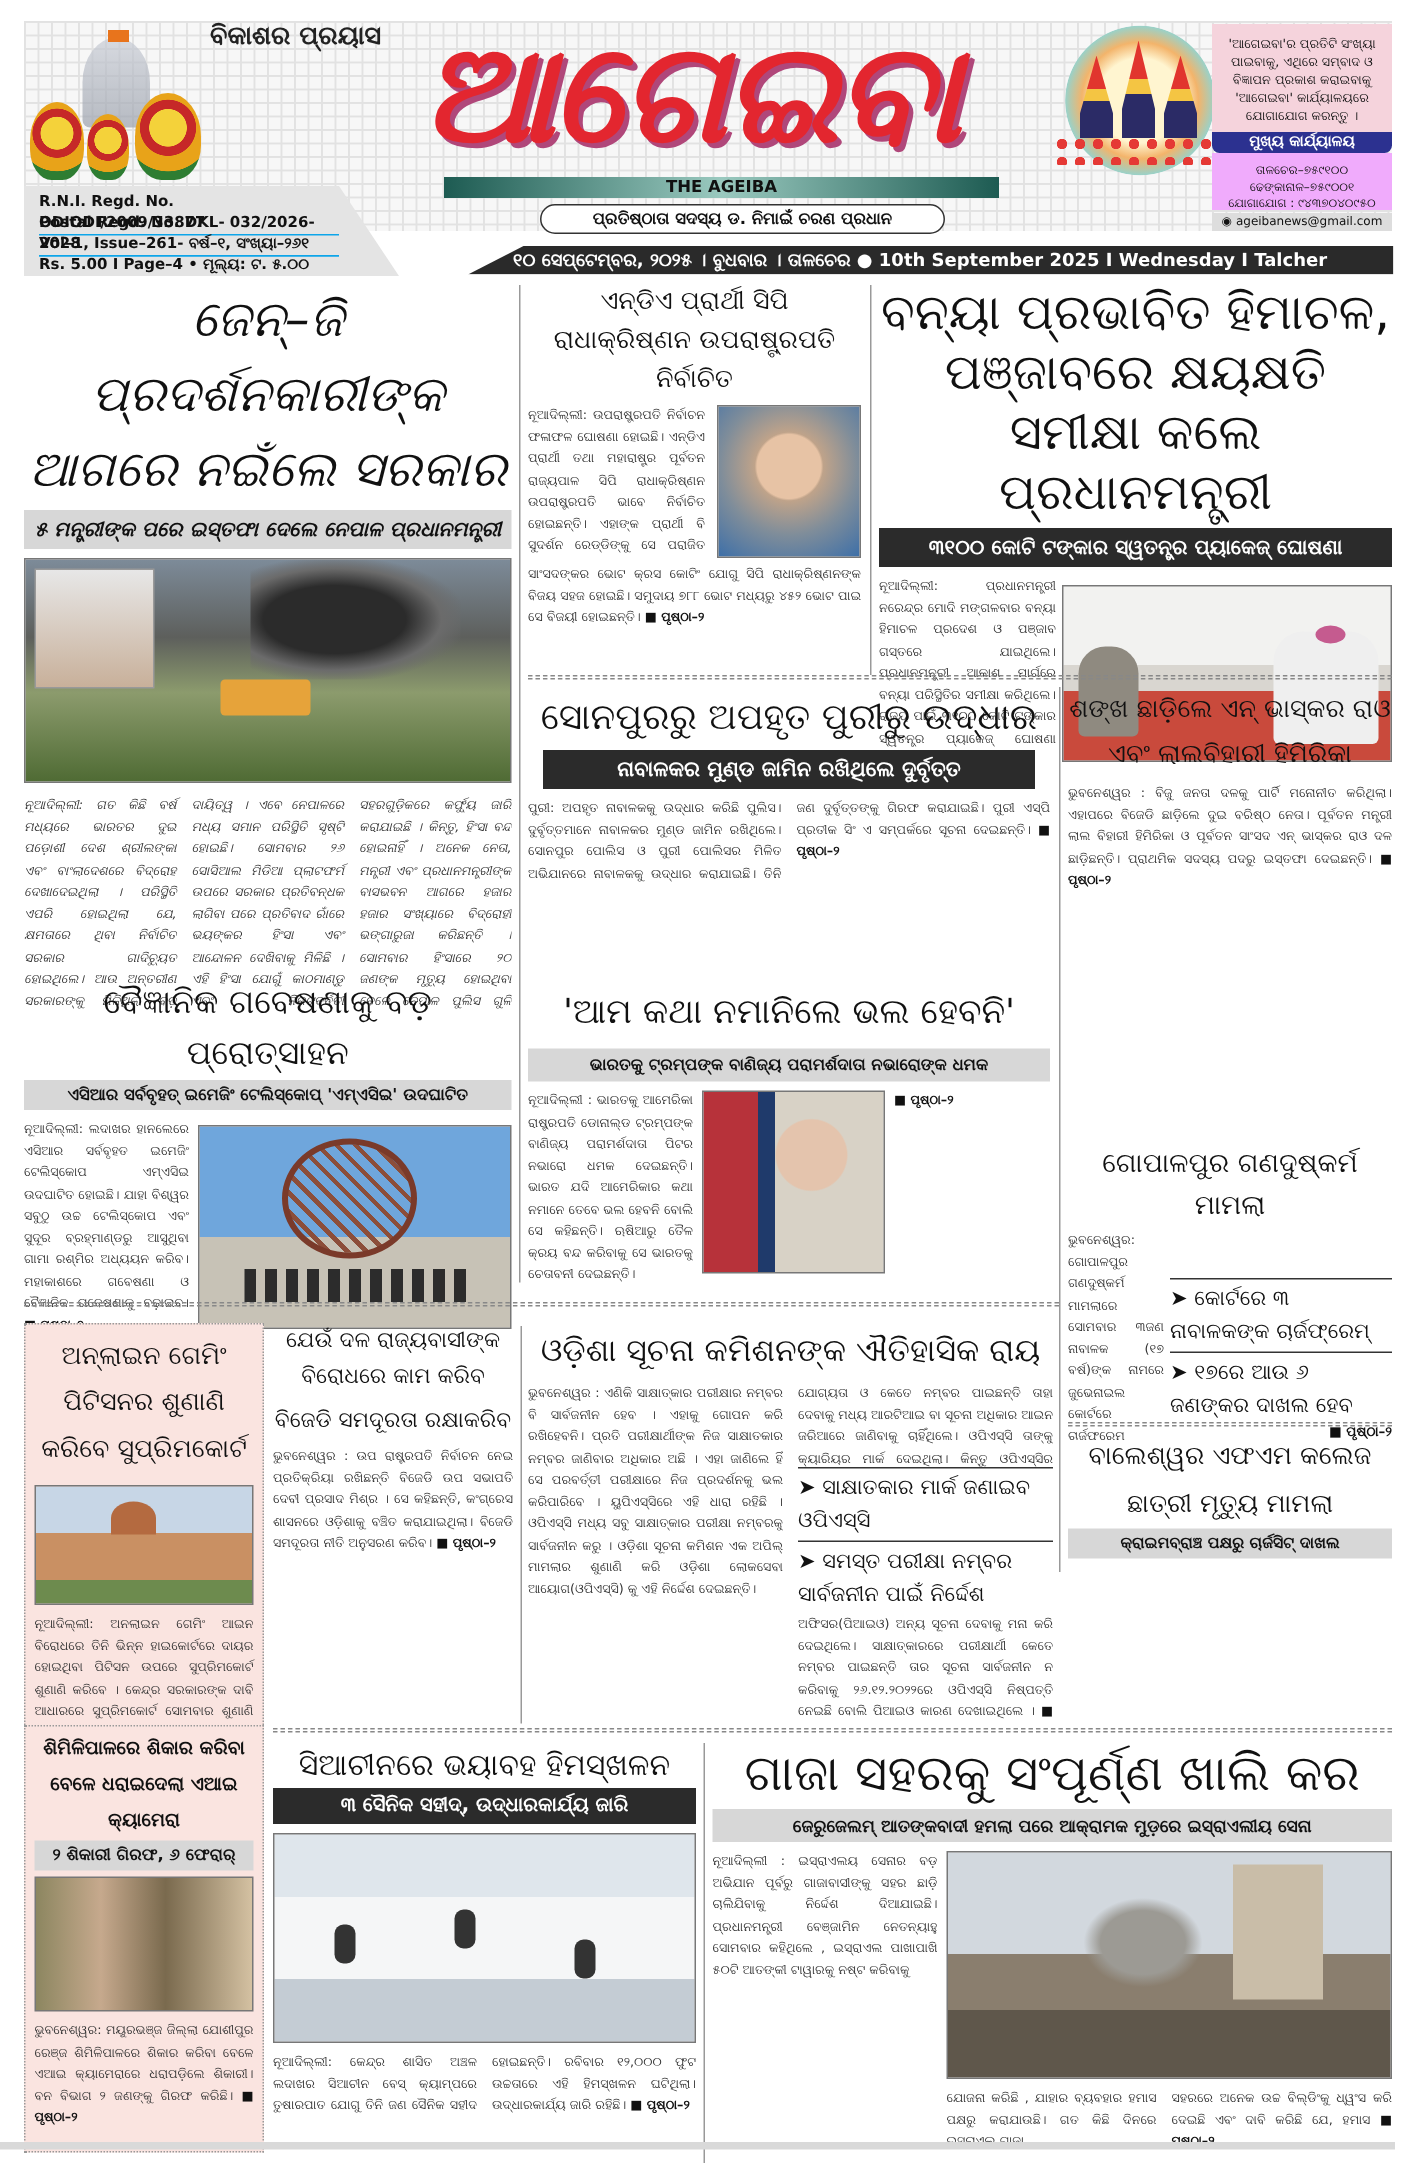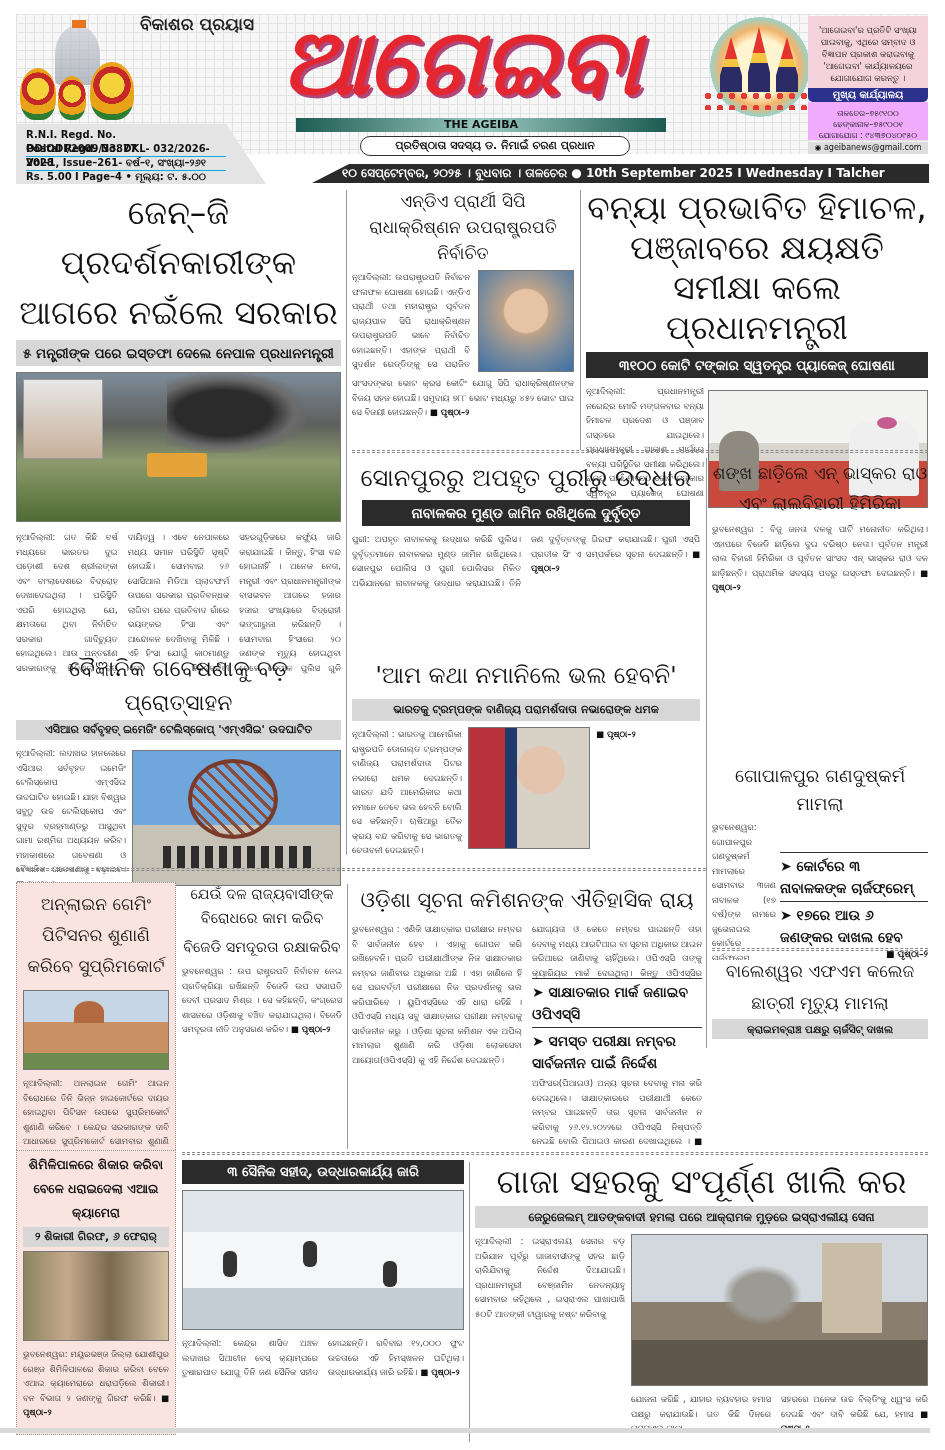--- a/index.html
+++ b/index.html
@@ -33,21 +33,21 @@
   .h { font-weight: normal; text-align: center; color: #111; line-height: 1.25; }
   .sub-dark { background: #2b2b2b; color: #fff; text-align: center; font-weight: bold; }
   .sub-grey { background: #d7d7d7; color: #111; text-align: center; font-weight: bold; }
   .body { font-size: 8.5px; line-height: 14.5px; color: #333; text-align: justify; overflow: hidden; }
   .cols2 { column-count: 2; column-gap: 10px; }
   .cols3 { column-count: 3; column-gap: 10px; }
   .photo { border: 1px solid #777; overflow: hidden; position: relative; }
   .vrule { width: 1px; background: #999; }
   .hrule { height: 3px; border-top: 1px dashed #888; border-bottom: 1px dashed #888; }
   .more { font-weight: bold; color: #111; }
-  .bullet { font-size: 14px; font-weight: bold; border-top: 1px solid #333; padding: 2px 0 2px 0; line-height: 22px; }
+  .bullet { font-size: 14px; font-weight: normal; border-top: 1px solid #333; padding: 2px 0 2px 0; line-height: 22px; }
   .pink-box { background: #fae4e0; border: 1px dotted #999; }
 </style>
 </head>
 <body>
 
 <div class="abs mast"></div>
 <div class="abs deity-left">
   <div class="temple"></div>
     <div class="flag"></div>
   <div class="face" style="left:0;width:36px;height:52px;"></div>
@@ -76,21 +76,21 @@
   <div class="contact-head">ମୁଖ୍ୟ କାର୍ଯ୍ୟାଳୟ</div>
   <div class="contact-addr">
     <div>ତାଳଚେର–୭୫୯୧୦୦</div>
     <div>ଢେଙ୍କାନାଳ–୭୫୯୦୦୧</div>
     <div>ଯୋଗାଯୋଗ : ୯୪୩୭୦୪୦୯୫୦</div>
   </div>
   <div class="contact-mail"><span>◉ </span><span>ageibanews@gmail.com</span></div>
 </div>
 <div class="abs dateline">୧୦ ସେପ୍ଟେମ୍ବର, ୨୦୨୫ । ବୁଧବାର । ତାଳଚେର ● 10th September 2025 I Wednesday I Talcher</div>
 
-<div class="abs" style="left:16px;top:188px;width:325px;height:460px;">
+<div class="abs" style="left:16px;top:188px;width:325px;height:460px;font-style:italic;">
   <div class="h" style="font-size:33px;line-height:50px;">ଜେନ୍–ଜି ପ୍ରଦର୍ଶନକାରୀଙ୍କ ଆଗରେ ନଇଁଲେ ସରକାର</div>
   <div class="sub-grey" style="font-size:13.5px;height:26px;line-height:26px;margin-top:2px;">୫ ମନ୍ତ୍ରୀଙ୍କ ପରେ ଇସ୍ତଫା ଦେଲେ ନେପାଳ ପ୍ରଧାନମନ୍ତ୍ରୀ</div>
   <div class="photo" style="height:150px;margin-top:6px;background:linear-gradient(180deg,#7d8b99 0%,#5d5f5c 35%,#8c9b6d 60%,#4f6b34 100%);">
     <div style="position:absolute;left:6px;top:6px;width:80px;height:80px;background:linear-gradient(#e7e7e7,#c8b09a);border:1px solid #999;"></div>
     <div style="position:absolute;left:150px;top:0;width:140px;height:80px;background:radial-gradient(ellipse at 40% 50%,#2b2b2b 0 40%,#6b6b6b 60%,transparent 75%);"></div>
     <div style="position:absolute;left:130px;top:80px;width:60px;height:24px;background:#e6a33a;border-radius:3px;"></div>
   </div>
   <div class="body cols3" style="height:150px;margin-top:8px;"><span>ନୂଆଦିଲ୍ଲୀ: ଗତ କିଛି ବର୍ଷ ମଧ୍ୟରେ ଭାରତର ଦୁଇ ପଡ଼ୋଶୀ ଦେଶ ଶ୍ରୀଲଙ୍କା ଏବଂ ବାଂଲାଦେଶରେ ବିଦ୍ରୋହ ଦେଖାଦେଇଥିଲା । ପରିସ୍ଥିତି ଏପରି ହୋଇଥିଲା ଯେ, କ୍ଷମତାରେ ଥିବା ନିର୍ବାଚିତ ସରକାର ଗାଦିଚ୍ୟୁତ ହୋଇଥିଲେ। ଆଉ ଅନ୍ତରୀଣ ସରକାରଙ୍କୁ ମିଳିଥିଲା ବଡ଼ ଦାୟିତ୍ୱ । ଏବେ ନେପାଳରେ ମଧ୍ୟ ସମାନ ପରିସ୍ଥିତି ସୃଷ୍ଟି ହୋଇଛି। ସୋମବାର ୨୬ ସୋସିଆଲ ମିଡିଆ ପ୍ଲାଟଫର୍ମ ଉପରେ ସରକାର ପ୍ରତିବନ୍ଧକ ଲାଗିବା ପରେ ପ୍ରତିବାଦ ରାଁରେ ଭୟଙ୍କର ହିଂସା ଏବଂ ଆନ୍ଦୋଳନ ଦେଖିବାକୁ ମିଳିଛି । ଏହି ହିଂସା ଯୋଗୁଁ କାଠମାଣ୍ଡୁ ଏବଂ ନିକଟବର୍ତ୍ତୀ ସହରଗୁଡ଼ିକରେ କର୍ଫ୍ୟୁ ଜାରି କରାଯାଇଛି । କିନ୍ତୁ, ହିଂସା ବନ୍ଦ ହୋଇନାହିଁ । ଅନେକ ନେତା, ମନ୍ତ୍ରୀ ଏବଂ ପ୍ରଧାନମନ୍ତ୍ରୀଙ୍କ ବାସଭବନ ଆଗରେ ହଜାର ହଜାର ସଂଖ୍ୟାରେ ବିଦ୍ରୋହୀ ଭଙ୍ଗାରୁଜା କରିଛନ୍ତି । ସୋମବାର ହିଂସାରେ ୨୦ ଜଣଙ୍କ ମୃତ୍ୟୁ ହୋଇଥିବା ବେଳେ ନେପାଳ ପୁଲିସ ଗୁଳି ଚଳାଇଥିବା ଅଭିଯୋଗ ହୋଇଛି । ଯାହା ହିଂସାକୁ ଆହୁରି ତୀବ୍ର କରିଛି । ମଙ୍ଗଳବାର ନେପାଳୀ ଯୁବକମାନେ ଅନେକ ରାଜନେତା ଏବଂ ମନ୍ତ୍ରୀଙ୍କ ଘରେ ନିଆଁ ଲଗାଇଥିଲେ । ଏପର୍ଯ୍ୟନ୍ତ ଗୃହମନ୍ତ୍ରୀ ଏବଂ କୃଷିମନ୍ତ୍ରୀ ସମେତ ୫ ଜଣ ଇସ୍ତଫା ଦେଇଛନ୍ତି। କୃଷିମନ୍ତ୍ରୀ ରା ମ ନ ଠ</span> </div>
 </div>
 <div class="abs vrule" style="left:346px;top:190px;height:665px;"></div>
@@ -204,20 +204,21 @@
 
 <div class="abs hrule" style="left:712px;top:948px;width:216px;"></div>
 <div class="abs" style="left:712px;top:955px;width:216px;height:195px;">
   <div class="h" style="font-size:17px;line-height:32px;">ବାଲେଶ୍ୱର ଏଫଏମ କଲେଜ ଛାତ୍ରୀ ମୃତ୍ୟୁ ମାମଲା</div>
   <div class="sub-grey" style="font-size:10.5px;height:20px;line-height:20px;">କ୍ରାଇମବ୍ରାଞ୍ଚ ପକ୍ଷରୁ ଚାର୍ଜସିଟ୍ ଦାଖଲ</div>
 </div>
 
 <div class="abs hrule" style="left:182px;top:1152px;width:746px;"></div>
 
 <div class="abs" style="left:182px;top:1160px;width:282px;height:285px;">
+  <div class="h" style="font-size:20px;line-height:32px;">ସିଆଚୀନରେ ଭୟାବହ ହିମସ୍ଖଳନ</div>
   <div class="sub-dark" style="font-size:13px;height:24px;line-height:24px;">୩ ସୈନିକ ସହୀଦ୍, ଉଦ୍ଧାରକାର୍ଯ୍ୟ ଜାରି</div>
   <div class="photo" style="height:140px;margin-top:6px;background:linear-gradient(180deg,#dfe6ec 0 30%,#f5f6f7 30% 70%,#c4ccd4 70%);">
     <div style="position:absolute;left:40px;top:60px;width:14px;height:26px;background:#333;border-radius:6px;"></div>
     <div style="position:absolute;left:120px;top:50px;width:14px;height:26px;background:#333;border-radius:6px;"></div>
     <div style="position:absolute;left:200px;top:70px;width:14px;height:26px;background:#333;border-radius:6px;"></div>
   </div>
   <div class="body cols2" style="height:72px;margin-top:6px;"><span>ନୂଆଦିଲ୍ଲୀ: କେନ୍ଦ୍ର ଶାସିତ ଅଞ୍ଚଳ ଲଦାଖର ସିଆଚୀନ ବେସ୍ କ୍ୟାମ୍ପରେ ତୁଷାରପାତ ଯୋଗୁ ତିନି ଜଣ ସୈନିକ ସହୀଦ ହୋଇଛନ୍ତି। ରବିବାର ୧୨,୦୦୦ ଫୁଟ ଉଚ୍ଚତାରେ ଏହି ହିମସ୍ଖଳନ ଘଟିଥିଲା। ଉଦ୍ଧାରକାର୍ଯ୍ୟ ଜାରି ରହିଛି।</span> <span class="more">■ ପୃଷ୍ଠା–୨</span></div>
 </div>
 <div class="abs vrule" style="left:469px;top:1162px;height:280px;"></div>
 

